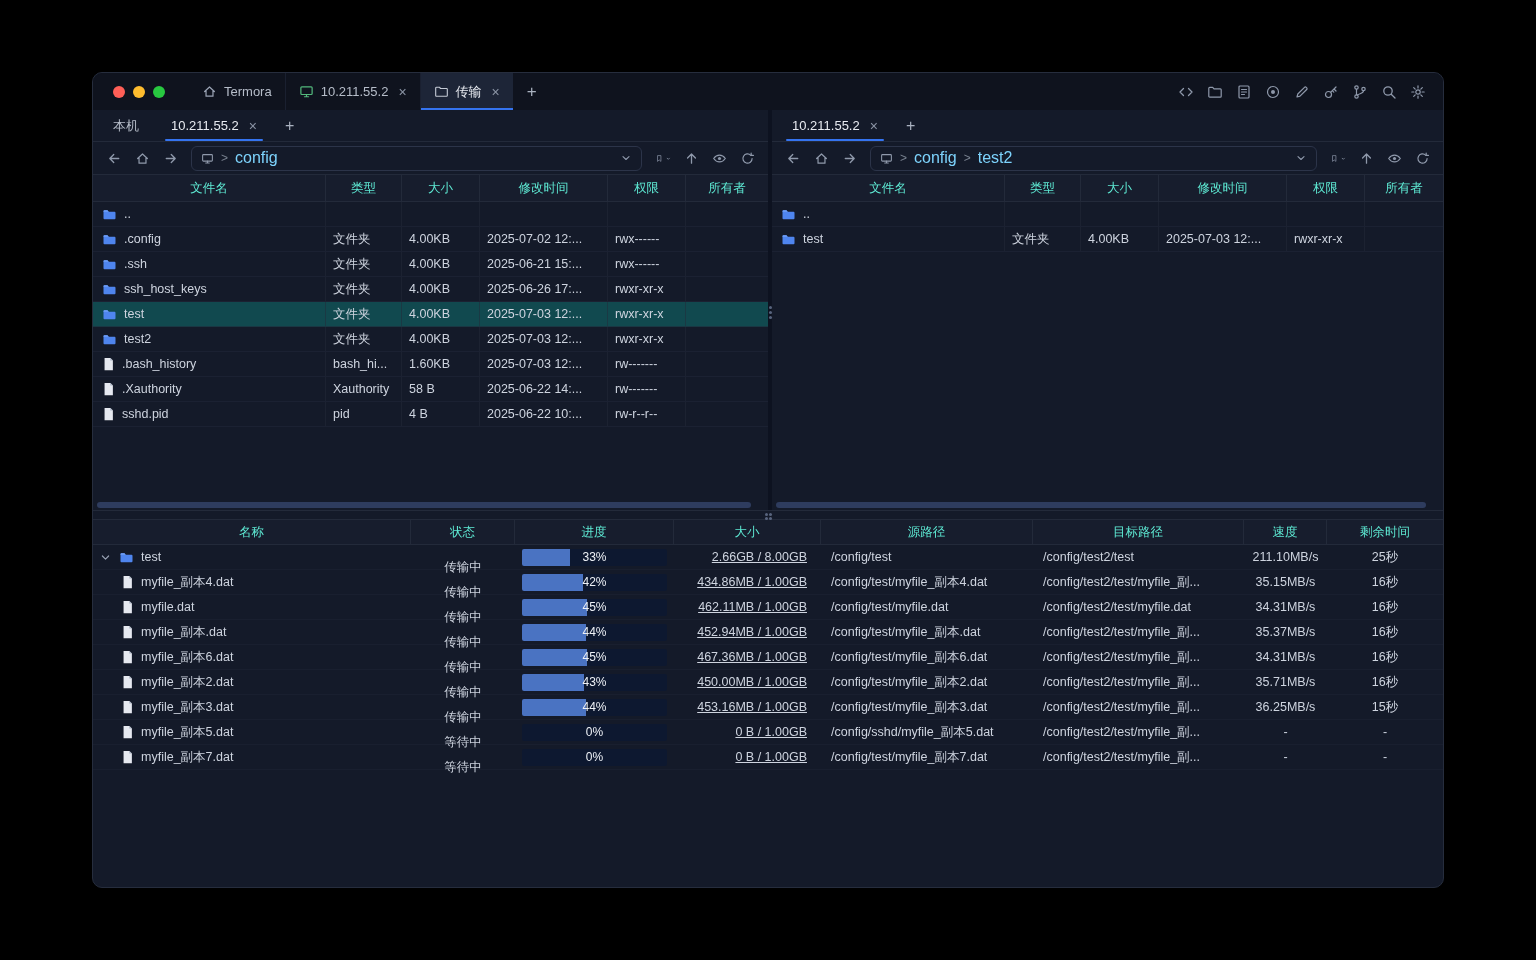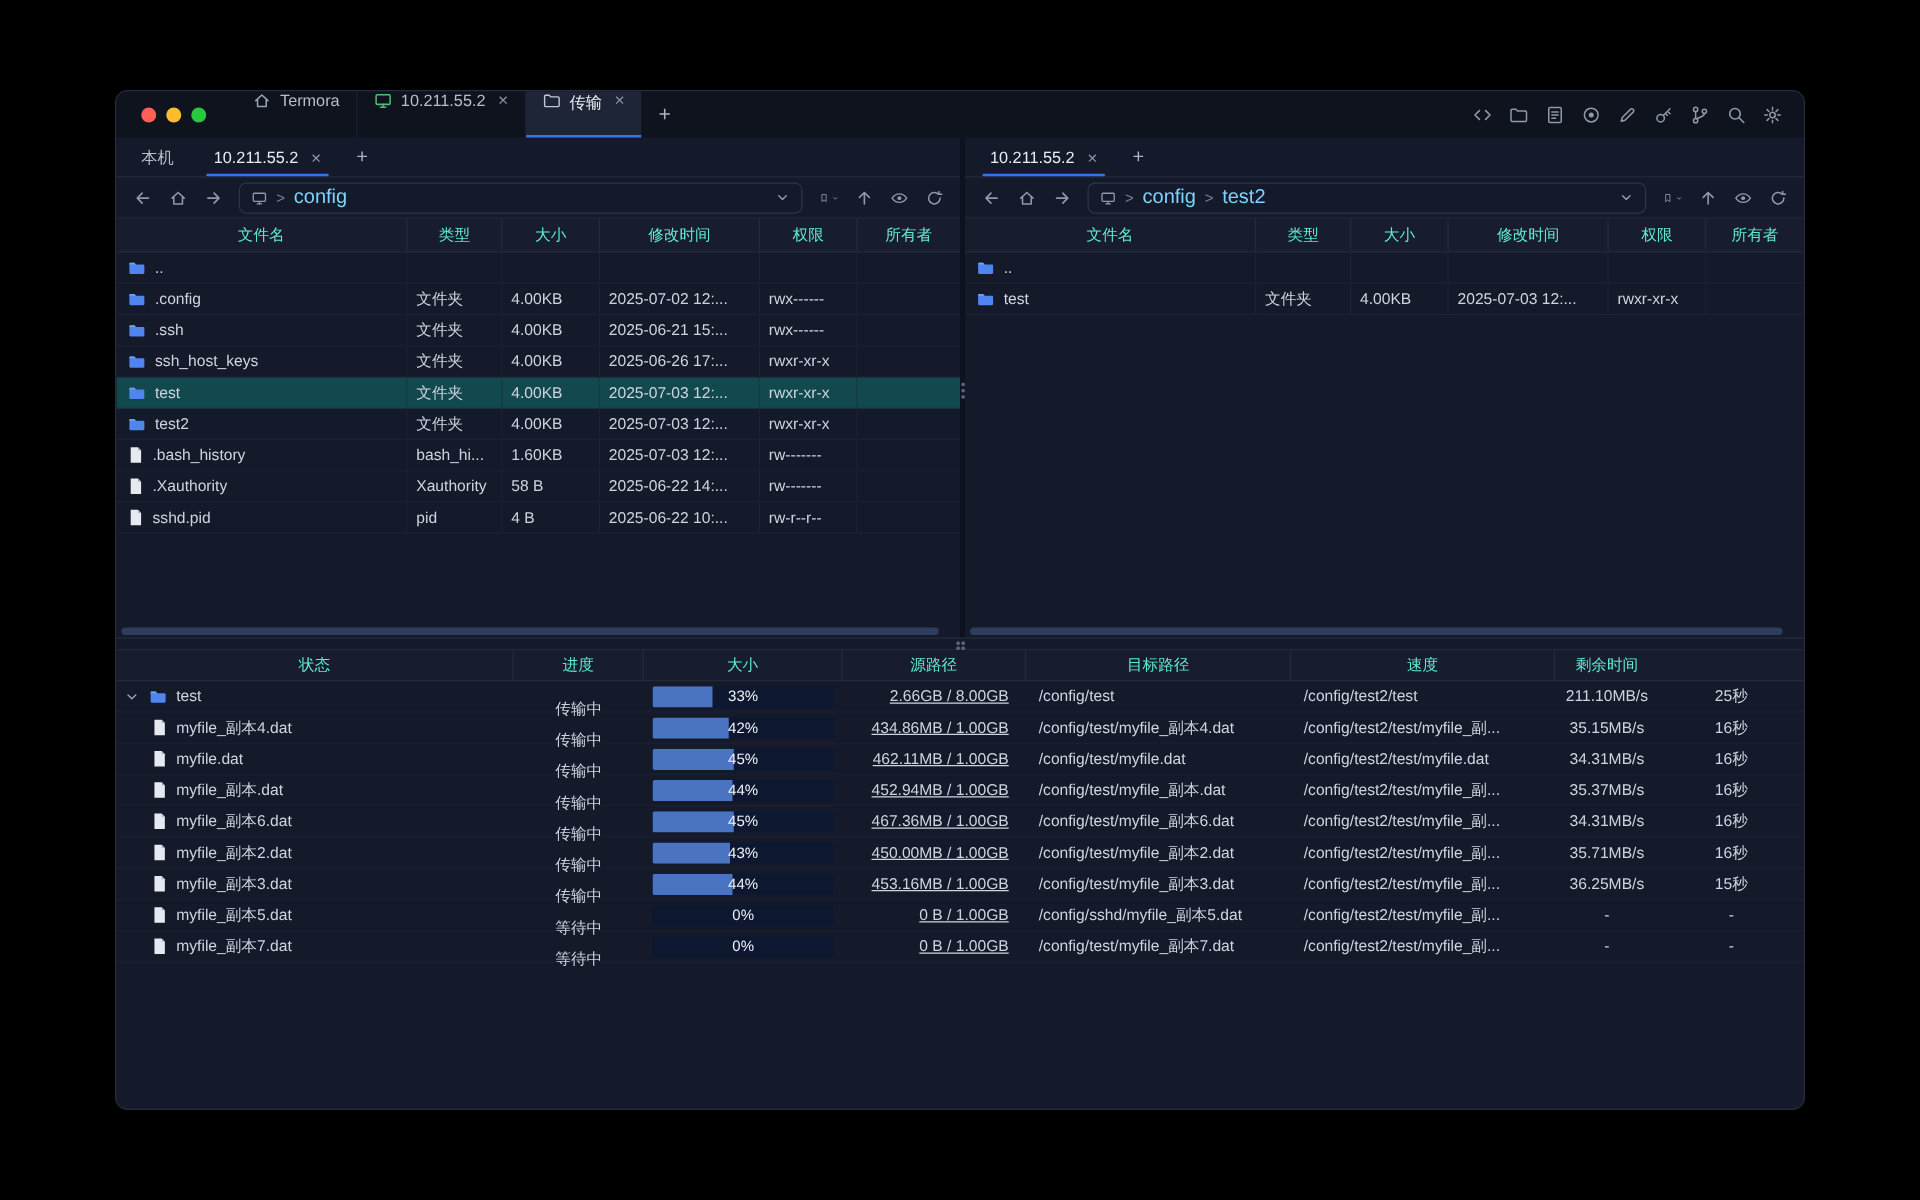--- a/index.html
+++ b/index.html
@@ -13,21 +13,21 @@
     box-shadow: 0 25px 70px rgba(0,0,0,.85);
     display: flex; flex-direction: column; color: #d4d9e3; font-size: 13px;
   }
 
   
   .titlebar { flex: 0 0 37px; background: #0f131e; display: flex; align-items: stretch; }
   .traffic { display: flex; align-items: center; gap: 8px; padding: 0 24px 0 20px; }
   .light { width: 12px; height: 12px; border-radius: 50%; }
   .light.red { background: #ff5f57; } .light.yellow { background: #febc2e; } .light.green { background: #28c840; }
   .tb-tabs { display: flex; align-items: stretch; }
-  .tb-tab { display: flex; align-items: flex-start; gap: 7px; padding: 0 13px; color: #b6bdc9;
+  .tb-tab { display: flex; align-items: center; gap: 7px; padding: 0 13px; color: #b6bdc9;
     border-left: 1px solid #1a2030; position: relative; cursor: default; }
   .tb-tab:first-child { border-left: none; }
   .tb-tab.active { background: #1d2537; color: #e8ebf1; }
   .tb-tab.active::after { content:""; position:absolute; left:0; right:0; bottom:0; height:2px; background:#3574f0; }
   .x { color: #8b94a5; font-size: 14px; margin-left: 3px; line-height: 1; }
   .tb-plus { display: flex; align-items: center; padding: 0 14px; color: #aab2c0; font-size: 17px; }
   .tb-toolbar { margin-left: auto; display: flex; align-items: center; gap: 11px; padding-right: 16px; }
   .tbtn { width: 18px; height: 18px; display: flex; align-items: center; justify-content: center; }
 
   
@@ -542,20 +542,21 @@
       </div>
     </div>
   </div>
 
   <div class="hsplitter">
     <span class="grip-h"></span>
   </div>
 
   <div class="transfer">
     <div class="t-header">
+      <div class="hc">名称</div>
       <div class="hc">状态</div>
       <div class="hc">进度</div>
       <div class="hc">大小</div>
       <div class="hc">源路径</div>
       <div class="hc">目标路径</div>
       <div class="hc">速度</div>
       <div class="hc">剩余时间</div>
     </div>
     <div class="t-rows" id="transfer-rows">
         <div class="t-row">

